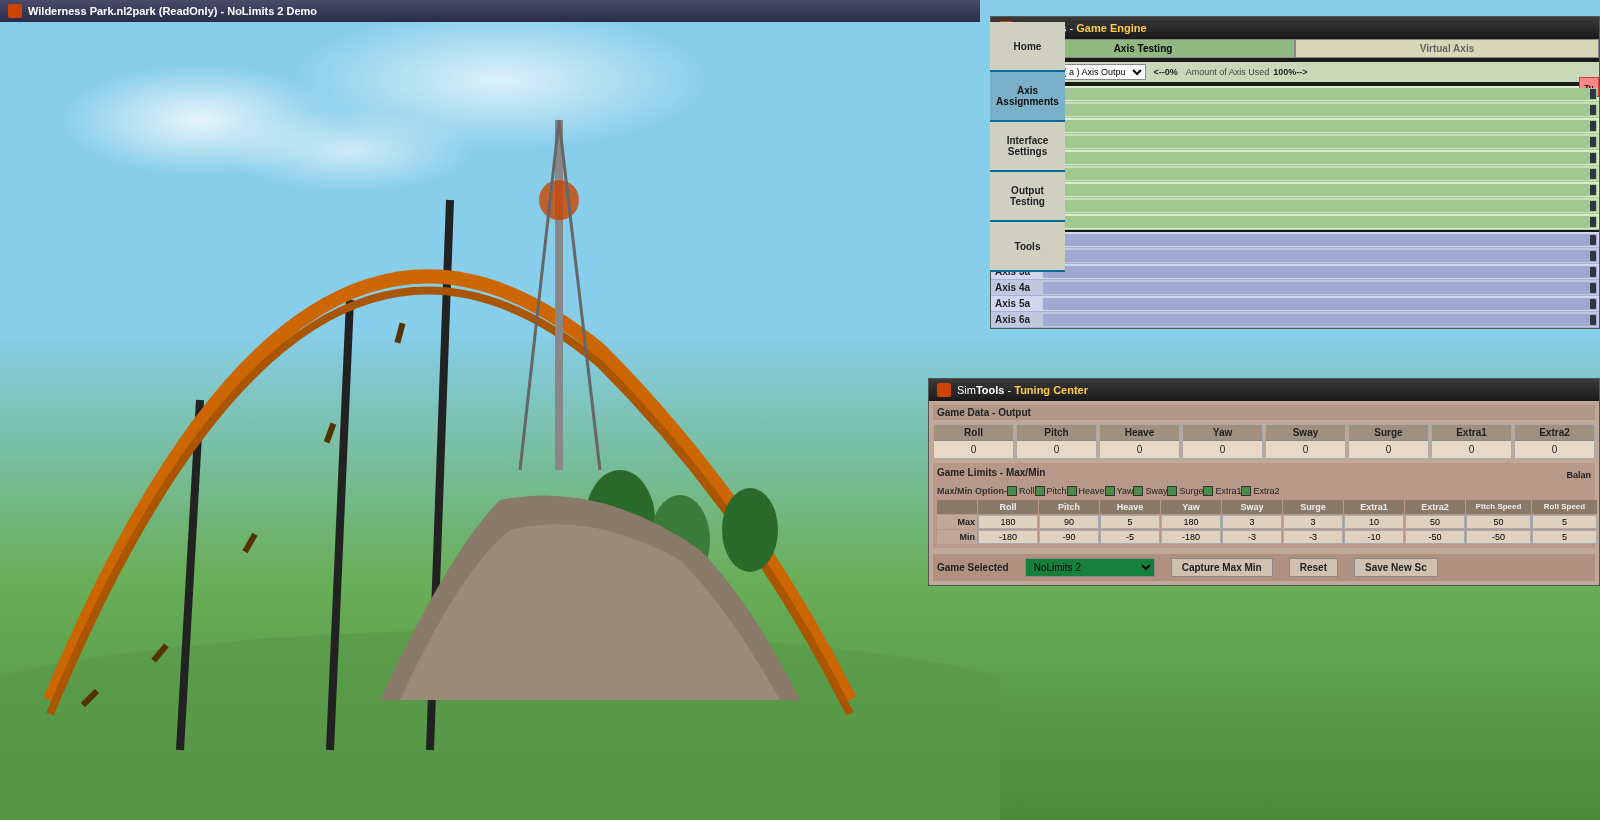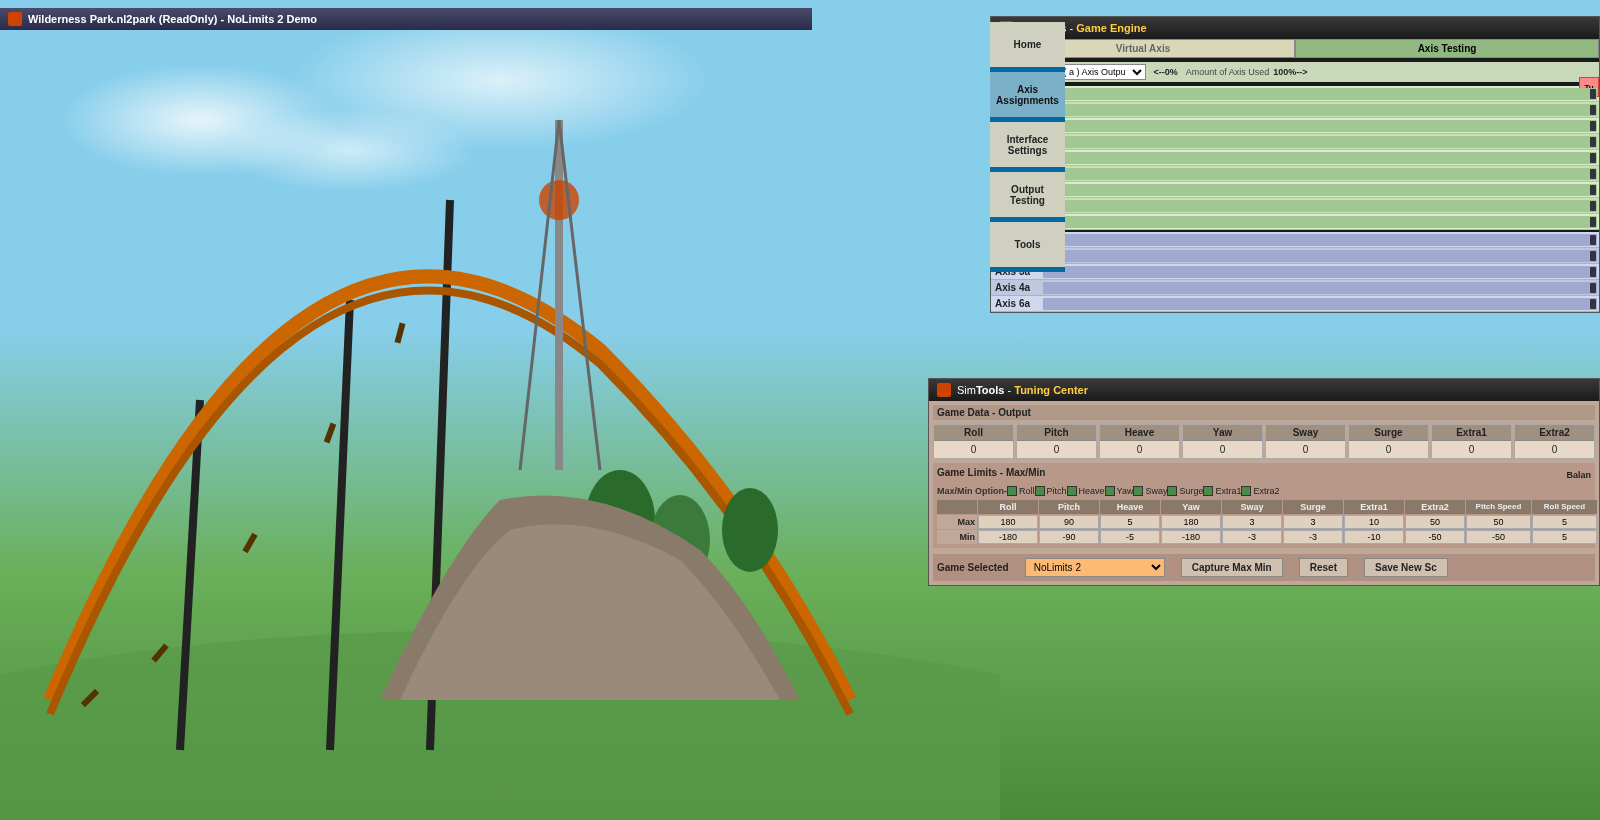--- a/index.html
+++ b/index.html
@@ -27,22 +27,22 @@
       top: 0; left: 0; right: 0; bottom: 0;
       background:
         radial-gradient(ellipse 200px 80px at 200px 120px, rgba(255,255,255,0.8) 0%, transparent 70%),
         radial-gradient(ellipse 300px 100px at 500px 80px, rgba(255,255,255,0.7) 0%, transparent 70%),
         radial-gradient(ellipse 180px 60px at 350px 150px, rgba(255,255,255,0.6) 0%, transparent 70%);
     }
 
     
     .title-bar {
       position: absolute;
-      top: 8px; left: 0;
-      width: 812px;
+      top: 0; left: 0;
+      width: 980px;
       height: 22px;
       background: linear-gradient(180deg, #4a4a6a 0%, #2a2a4a 100%);
       display: flex;
       align-items: center;
       padding: 0 8px;
       z-index: 100;
     }
     .title-bar-text {
       color: #fff;
       font-size: 11px;
@@ -100,21 +100,21 @@
 
     .nav-item {
       height: 50px;
       display: flex;
       align-items: center;
       justify-content: center;
       text-align: center;
       font-size: 10px;
       font-weight: bold;
       color: #222;
-      border-bottom: 5px solid #0369a1;
+      border-bottom: 2px solid #0369a1;
       cursor: pointer;
       padding: 4px;
       background: #d0d0c0;
     }
 
     .nav-item.active {
       background: #7ab0c8;
       color: #111;
     }
 
@@ -382,24 +382,24 @@
     }
 
     .game-selected-label {
       font-size: 10px;
       font-weight: bold;
       color: #222;
     }
 
     .game-select {
       font-size: 10px;
-      background: #fdba74;
+      background: #15803d;
       border: 1px solid #888;
       padding: 2px 4px;
-      width: 140px;
+      width: 130px;
     }
 
     .action-btn {
       background: #d0c0b0;
       border: 1px solid #888;
       padding: 3px 10px;
       font-size: 10px;
       font-weight: bold;
       cursor: pointer;
       color: #222;
@@ -474,22 +474,22 @@
 
 <div class="simtools-panel">
   <div class="simtools-title-bar">
     <div class="simtools-title-icon"></div>
     <span class="simtools-title-text">
       <span class="sim">Sim</span><span class="tools">Tools</span> - <span class="subtitle">Game Engine</span>
     </span>
   </div>
 
   <div class="axis-tabs" style="padding:0;">
+    <div class="axis-tab active">Axis Testing</div>
     <div class="axis-tab virtual">Virtual Axis</div>
-    <div class="axis-tab active">Axis Testing</div>
   </div>
 
   <div class="axis-header-row">
     <div style="font-size:9px;color:#333;margin-right:4px;">Axis Selection</div>
     <br>
     <select class="axis-select">
       <option>( a ) Axis Output</option>
     </select>
     <span class="axis-header-pct">&lt;--0%</span>
     <span class="axis-header-label" style="margin-left:8px;">Amount of Axis Used</span>
@@ -568,20 +568,26 @@
       </div>
     </div>
     <div class="axis-row">
       <span class="axis-label">Axis 3a</span>
       <div class="axis-bar-container">
         <div class="axis-indicator"></div>
       </div>
     </div>
     <div class="axis-row">
       <span class="axis-label">Axis 4a</span>
+      <div class="axis-bar-container">
+        <div class="axis-indicator"></div>
+      </div>
+    </div>
+    <div class="axis-row">
+      <span class="axis-label">Axis 5a</span>
       <div class="axis-bar-container">
         <div class="axis-indicator"></div>
       </div>
     </div>
     <div class="axis-row">
       <span class="axis-label">Axis 6a</span>
       <div class="axis-bar-container">
         <div class="axis-indicator"></div>
       </div>
     </div>

